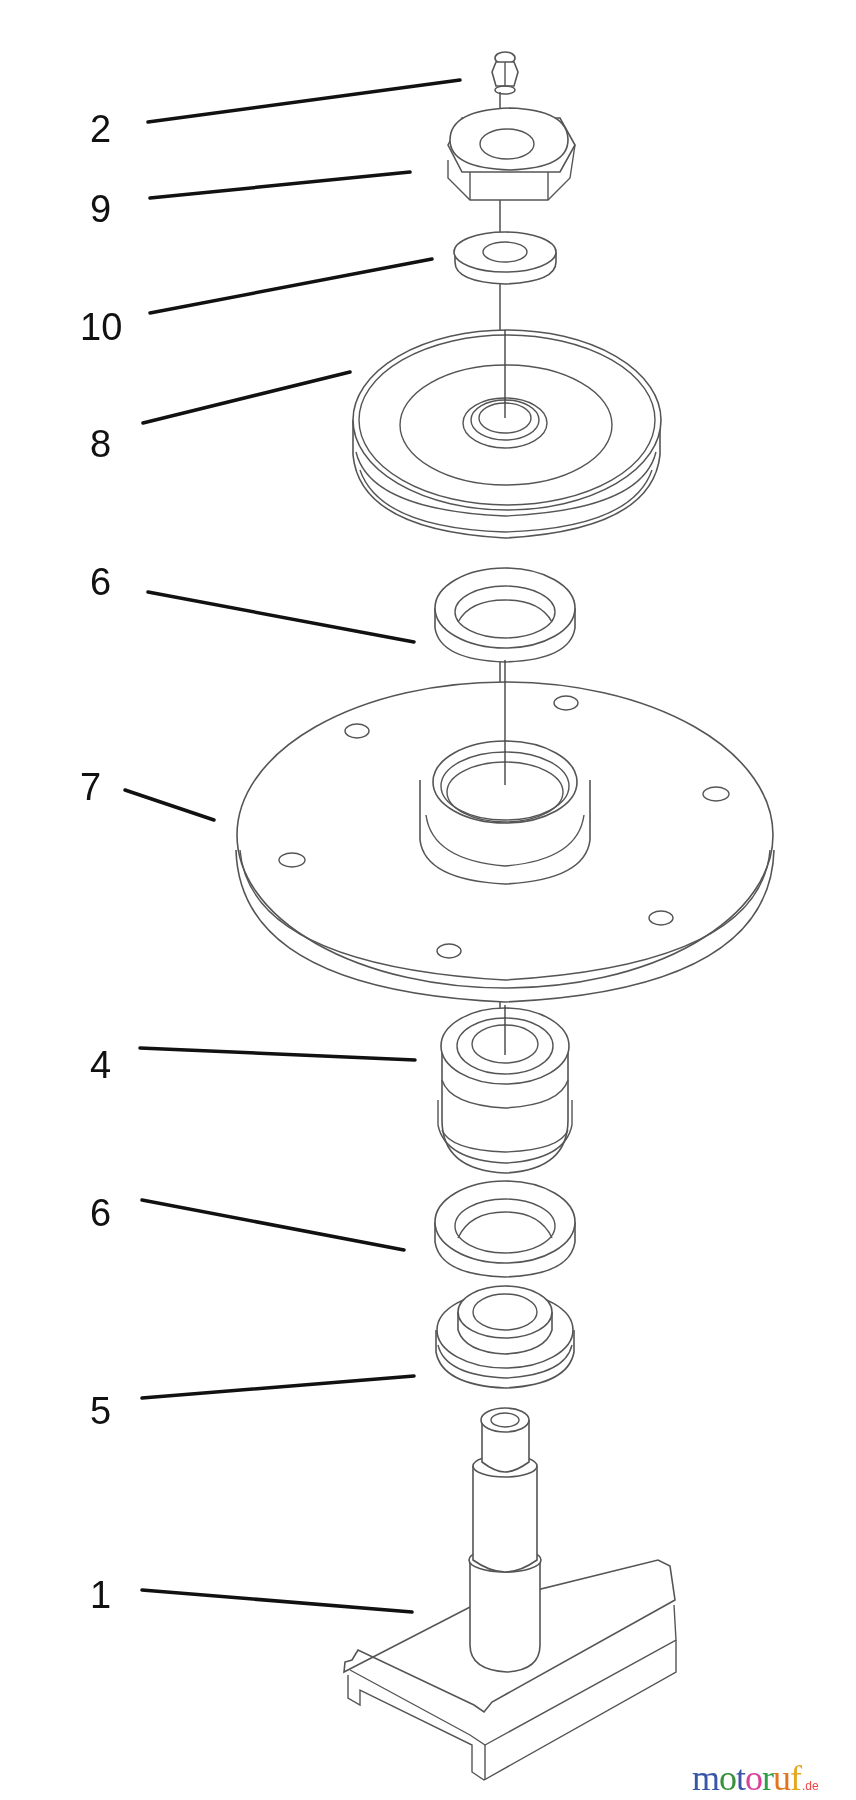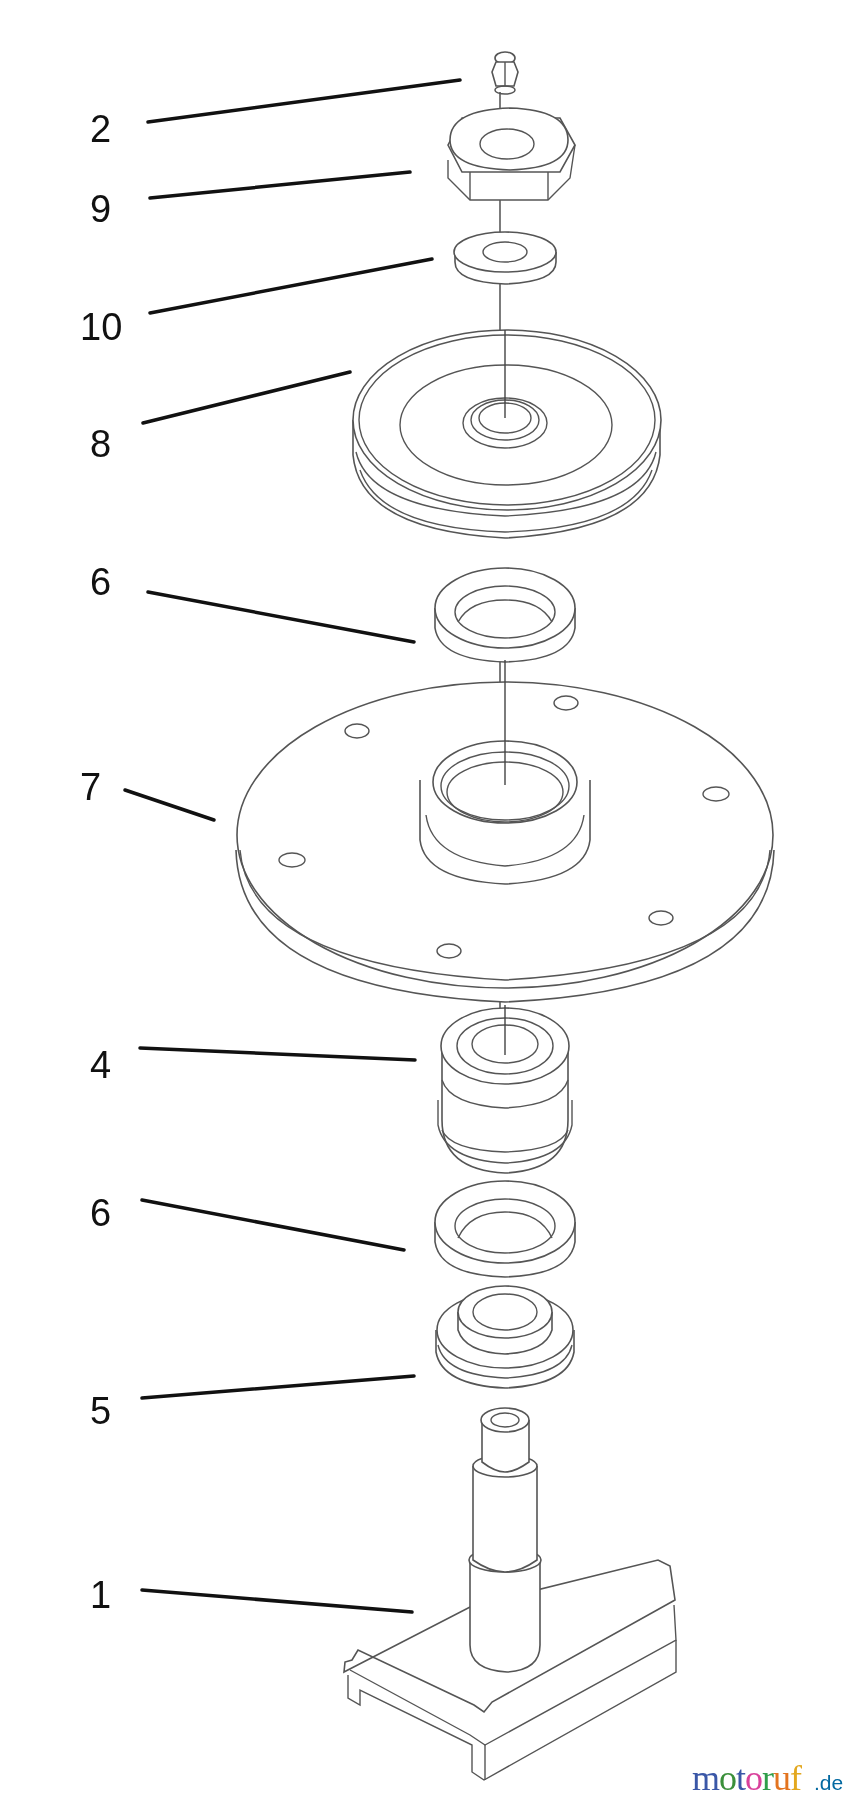--- a/index.html
+++ b/index.html
@@ -5,21 +5,21 @@
   html,body{margin:0;padding:0;background:#ffffff;}
   body{width:856px;height:1800px;position:relative;overflow:hidden;font-family:"Liberation Sans",sans-serif;}
   svg.diagram{position:absolute;left:0;top:0;}
   .callout-num{font-family:"Liberation Sans",sans-serif;font-size:38px;fill:#111;}
   .leader{stroke:#111;stroke-width:3.5;fill:none;stroke-linecap:round;}
   .part{stroke:#555;stroke-width:1.6;fill:#fff;}
   .partl{stroke:#555;stroke-width:1.4;fill:none;}
   .axis{stroke:#444;stroke-width:1.4;}
   .logo{position:absolute;left:692px;top:1757px;font-family:"Liberation Serif",serif;font-size:36px;letter-spacing:-1px;white-space:nowrap;}
   .logo span{display:inline-block;}
-  .logo .tld{font-size:21px;color:#0369a1;font-family:"Liberation Sans",sans-serif;letter-spacing:0;margin-left:13px;}
+  .logo .tld{font-size:12px;color:#ef4444;font-family:"Liberation Sans",sans-serif;letter-spacing:0;margin-left:1px;}
 </style>
 </head>
 <body>
 
 <svg class="diagram" width="856" height="1800" viewBox="0 0 856 1800" xmlns="http://www.w3.org/2000/svg">
 
   <g>
     <line class="axis" x1="500" y1="92" x2="500" y2="140"></line>
     <line class="axis" x1="500" y1="200" x2="500" y2="240"></line>
     <line class="axis" x1="500" y1="262" x2="500" y2="400"></line>

